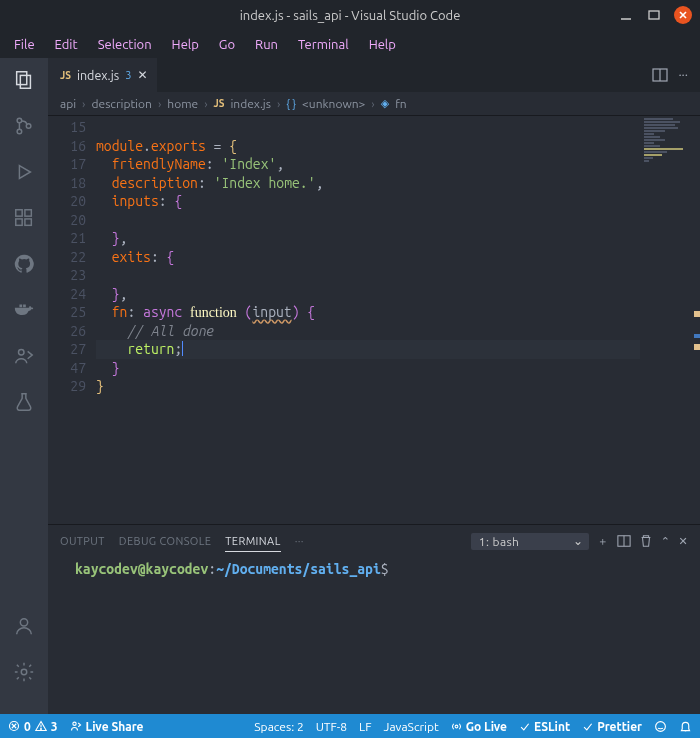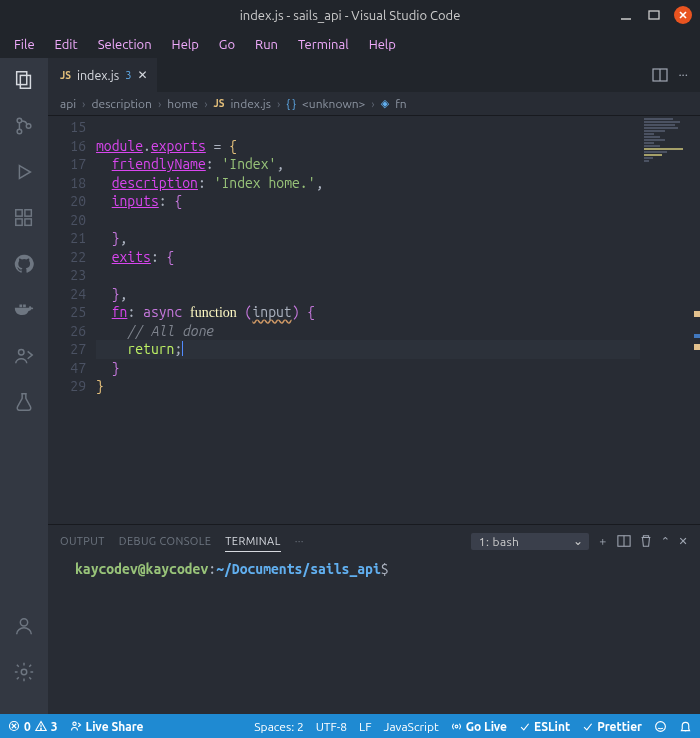--- a/index.html
+++ b/index.html
@@ -65,21 +65,21 @@
   .editor {
     flex: 1; display: flex; min-height: 0; position: relative;
     font-family: "Ubuntu Mono","Consolas","Menlo",monospace; font-size: 14px;
     background: #282c34; color: #abb2bf;
   }
   .gutter { width: 48px; text-align: right; padding: 2px 10px 0 0; color: #4b5263; user-select: none; }
   .gutter div { height: 18.5px; line-height: 18.5px; }
   .code { flex: 1; padding: 2px 0 0 0; white-space: pre; }
   .code div { height: 18.5px; line-height: 18.5px; }
   .code .curline { background: #2c313a; }
-  .tok-prop { color: #d946ef; text-decoration: underline; }
+  .tok-prop { color: #f97316; }
   .tok-op   { color: #abb2bf; }
   .tok-str  { color: #98c379; }
   .tok-brace-y { color: #e5c07b; }
   .tok-brace-p { color: #c678dd; }
   .tok-kw   { color: #c678dd; }
   .tok-fn   { color: #fef9c3; font-family: Liberation Serif, serif; }
   .tok-param{ color: #abb2bf; }
   .tok-cmt  { color: #7f848e; font-style: italic; }
   .tok-ret  { color: #bef264; }
   .warn { text-decoration: underline wavy #d19a66; text-underline-offset: 2px; }

